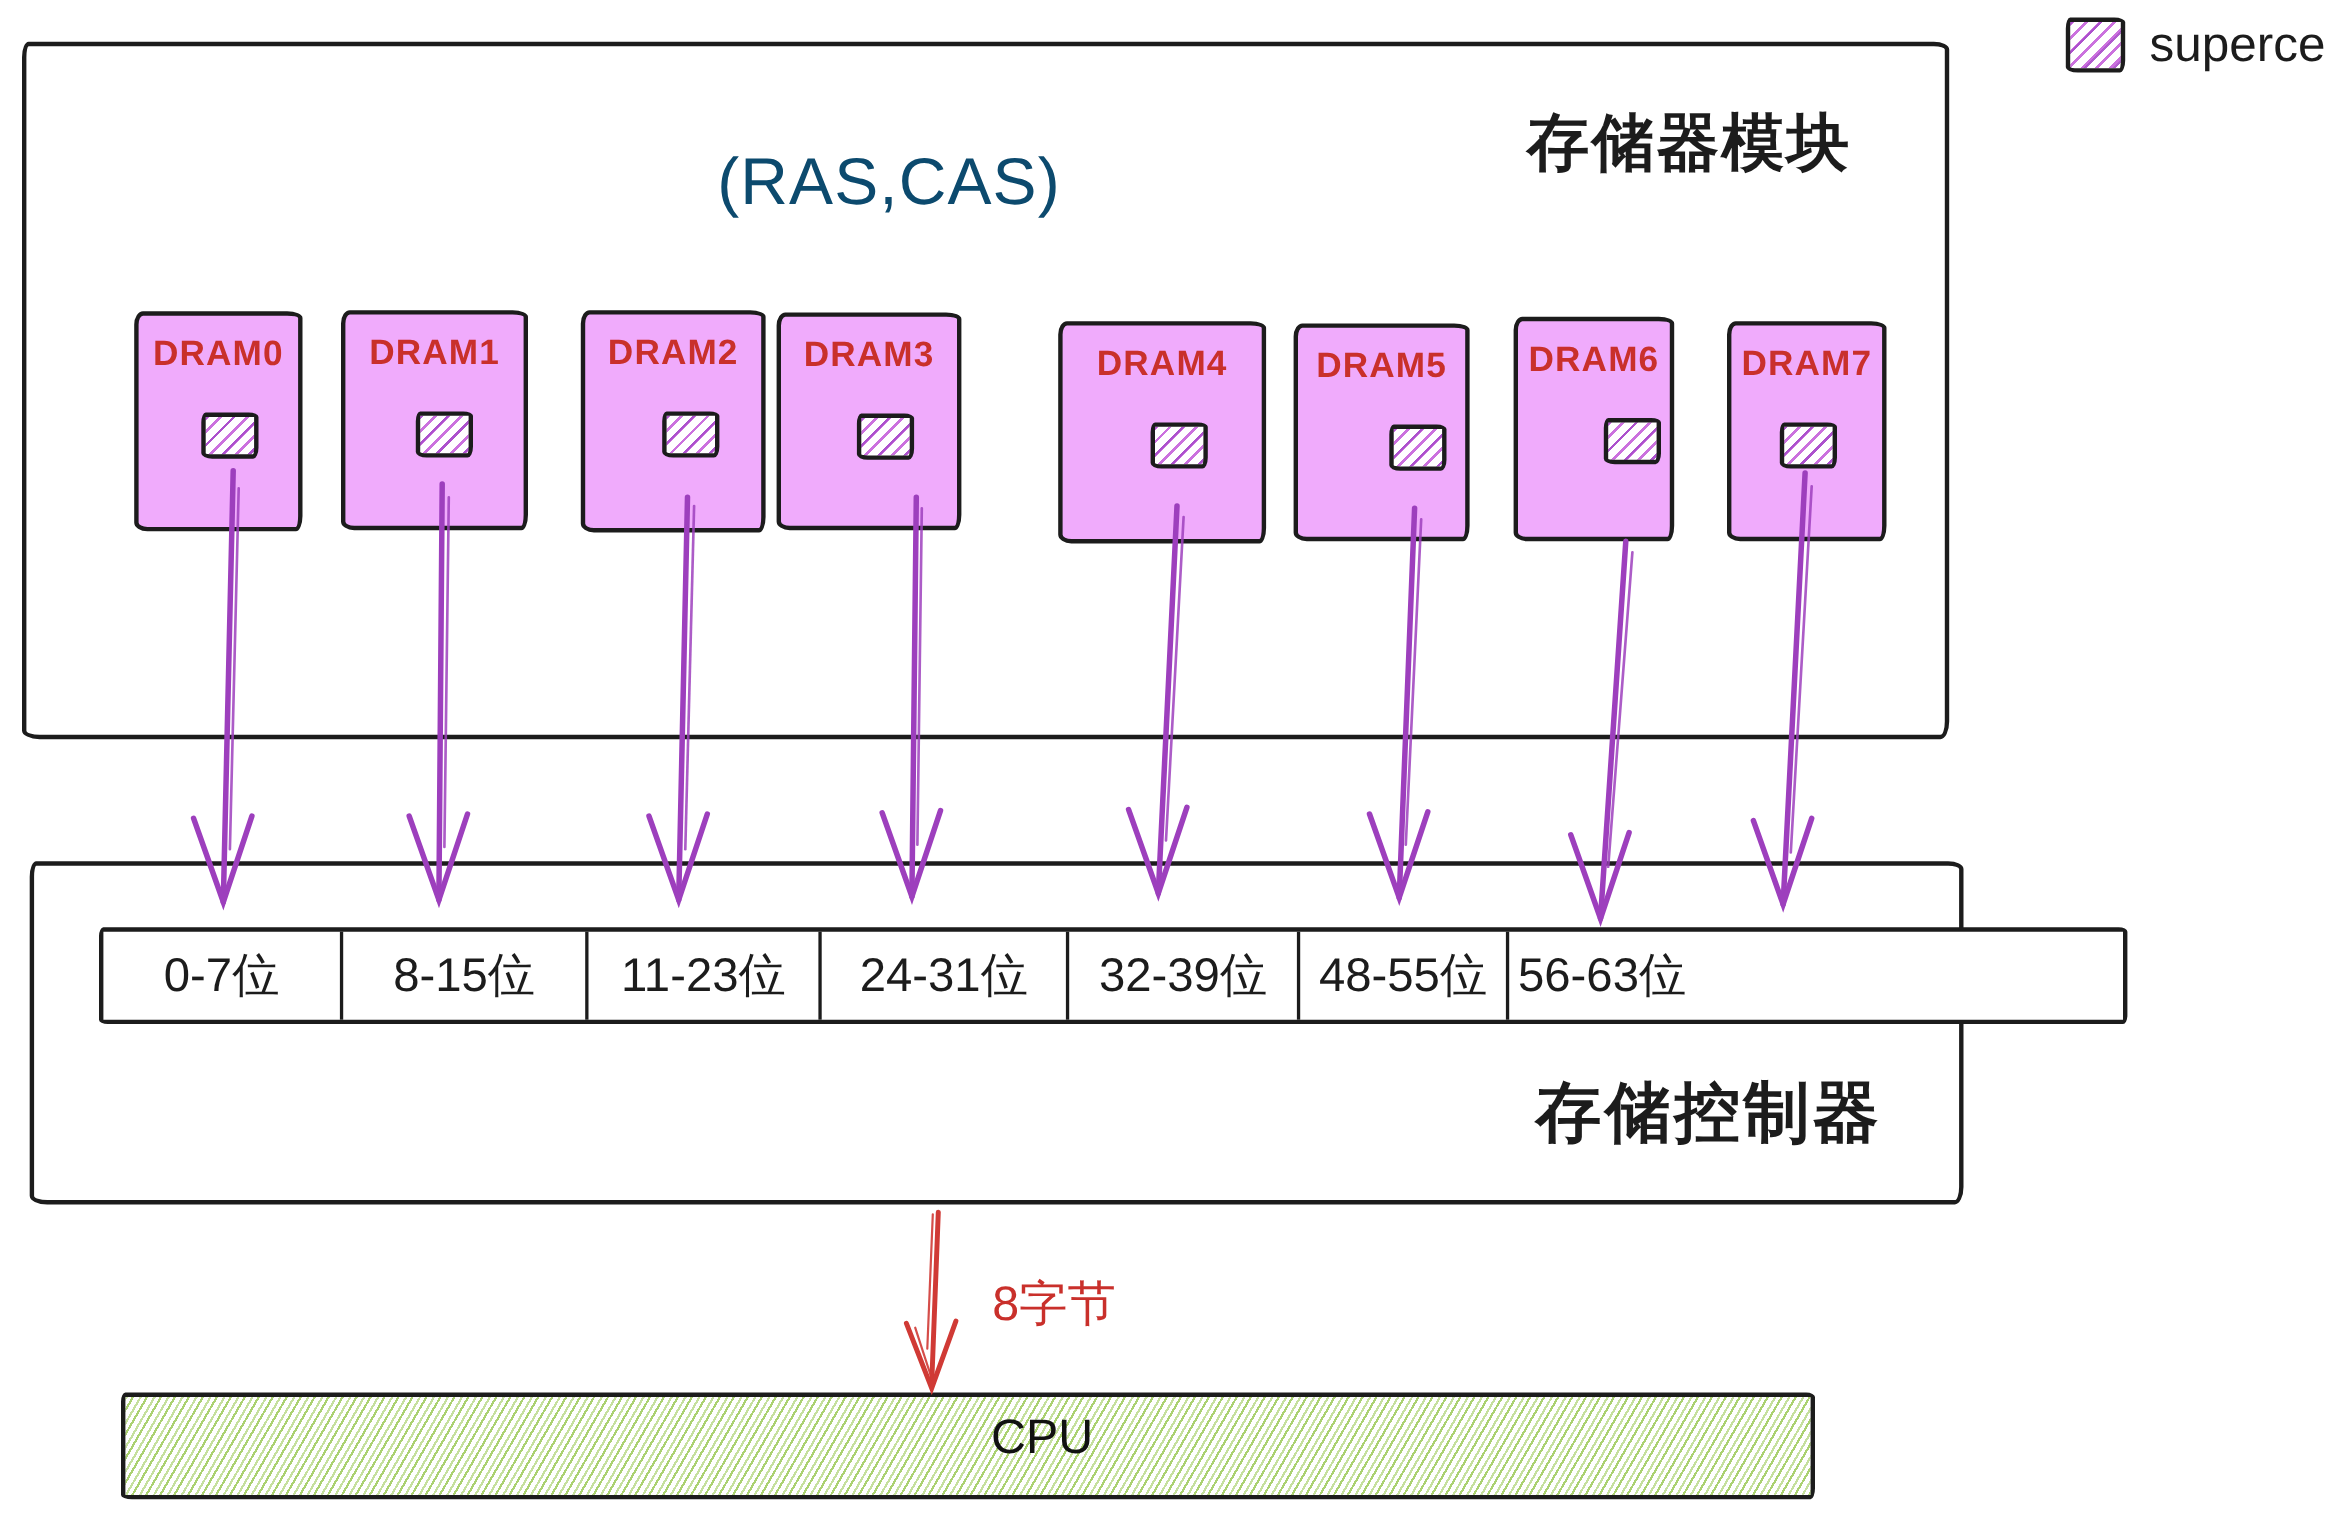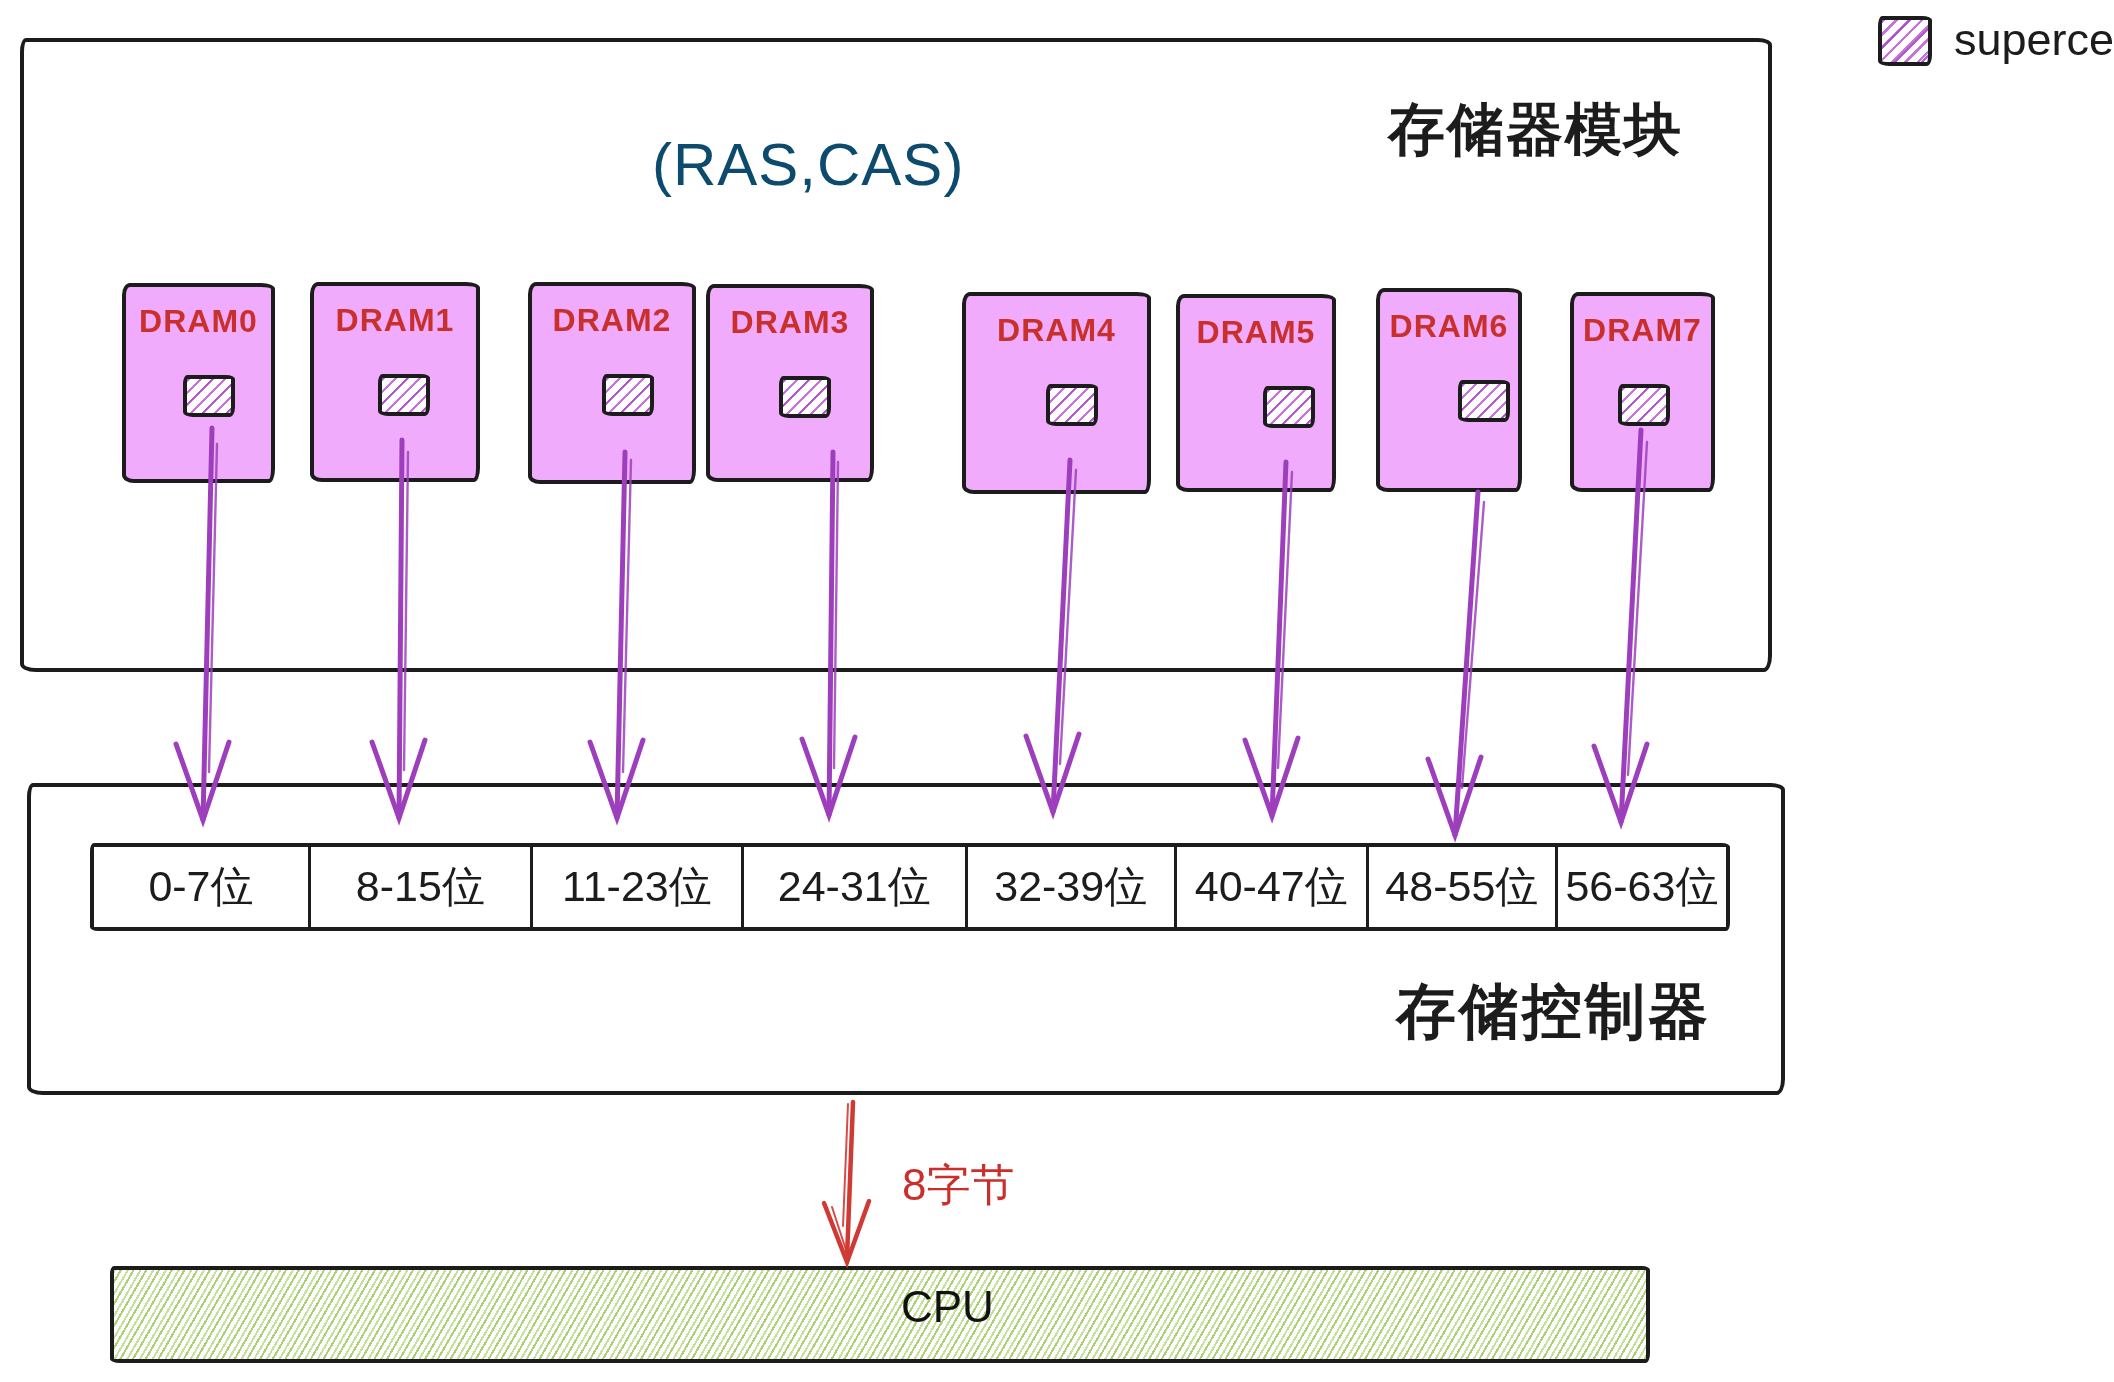--- a/index.html
+++ b/index.html
@@ -31,21 +31,21 @@
   .legend-swatch{
     position:absolute;left:1878px;top:16px;width:54px;height:50px;box-sizing:border-box;
     border:4px solid #1c1c1c;border-radius:4px 10px 5px 11px / 10px 4px 11px 5px;
     background:
       repeating-linear-gradient(135deg, rgba(169,78,203,0.9) 0 2px, transparent 2px 19px),
       repeating-linear-gradient(135deg, #cb71de 0 2.5px, transparent 2.5px 9px),
       #ffffff;
   }
   .legend-label{position:absolute;left:1954px;top:14px;font-size:45px;font-weight:400;}
   .bit-row{
-    position:absolute;left:90px;top:843px;width:1640px;height:88px;box-sizing:border-box;
+    position:absolute;left:90px;top:843px;width:1844px;height:88px;box-sizing:border-box;
     display:flex;border:4px solid #1c1c1c;
     border-radius:4px 8px 4px 8px / 8px 4px 8px 4px;background:#fff;
   }
   .bit-cell{
     box-sizing:border-box;display:flex;align-items:center;justify-content:center;
     font-size:43px;font-weight:500;border-left:3px solid #1c1c1c;
   }
   .bit-cell:first-child{border-left:none;}
   .ctrl-title{font-size:60px;font-weight:600;letter-spacing:3px;}
   .bus-label{position:absolute;left:902px;top:1156px;font-size:44px;font-weight:500;color:#c9302b;}
@@ -108,21 +108,20 @@
     <div class="supercell" style="left:44px"></div>
   </div>
 
   <div class="sketch" style="left:27px;top:783px;width:1758px;height:312px"></div>
   <div class="bit-row">
     <div class="bit-cell" style="width:215px">0-7位</div>
     <div class="bit-cell" style="width:223px">8-15位</div>
     <div class="bit-cell" style="width:212px">11-23位</div>
     <div class="bit-cell" style="width:225px">24-31位</div>
     <div class="bit-cell" style="width:210px">32-39位</div>
-    <div class="bit-cell" style="width:193px">40-47位</div>
     <div class="bit-cell" style="width:190px">48-55位</div>
     <div class="bit-cell" style="width:172px">56-63位</div>
   </div>
   <div class="box-title ctrl-title" style="left:1396px;top:972px">存储控制器</div>
 
   <div class="bus-label">8字节</div>
   <div class="cpu-bar">
     <div class="cpu-label">CPU</div>
   </div>
 

